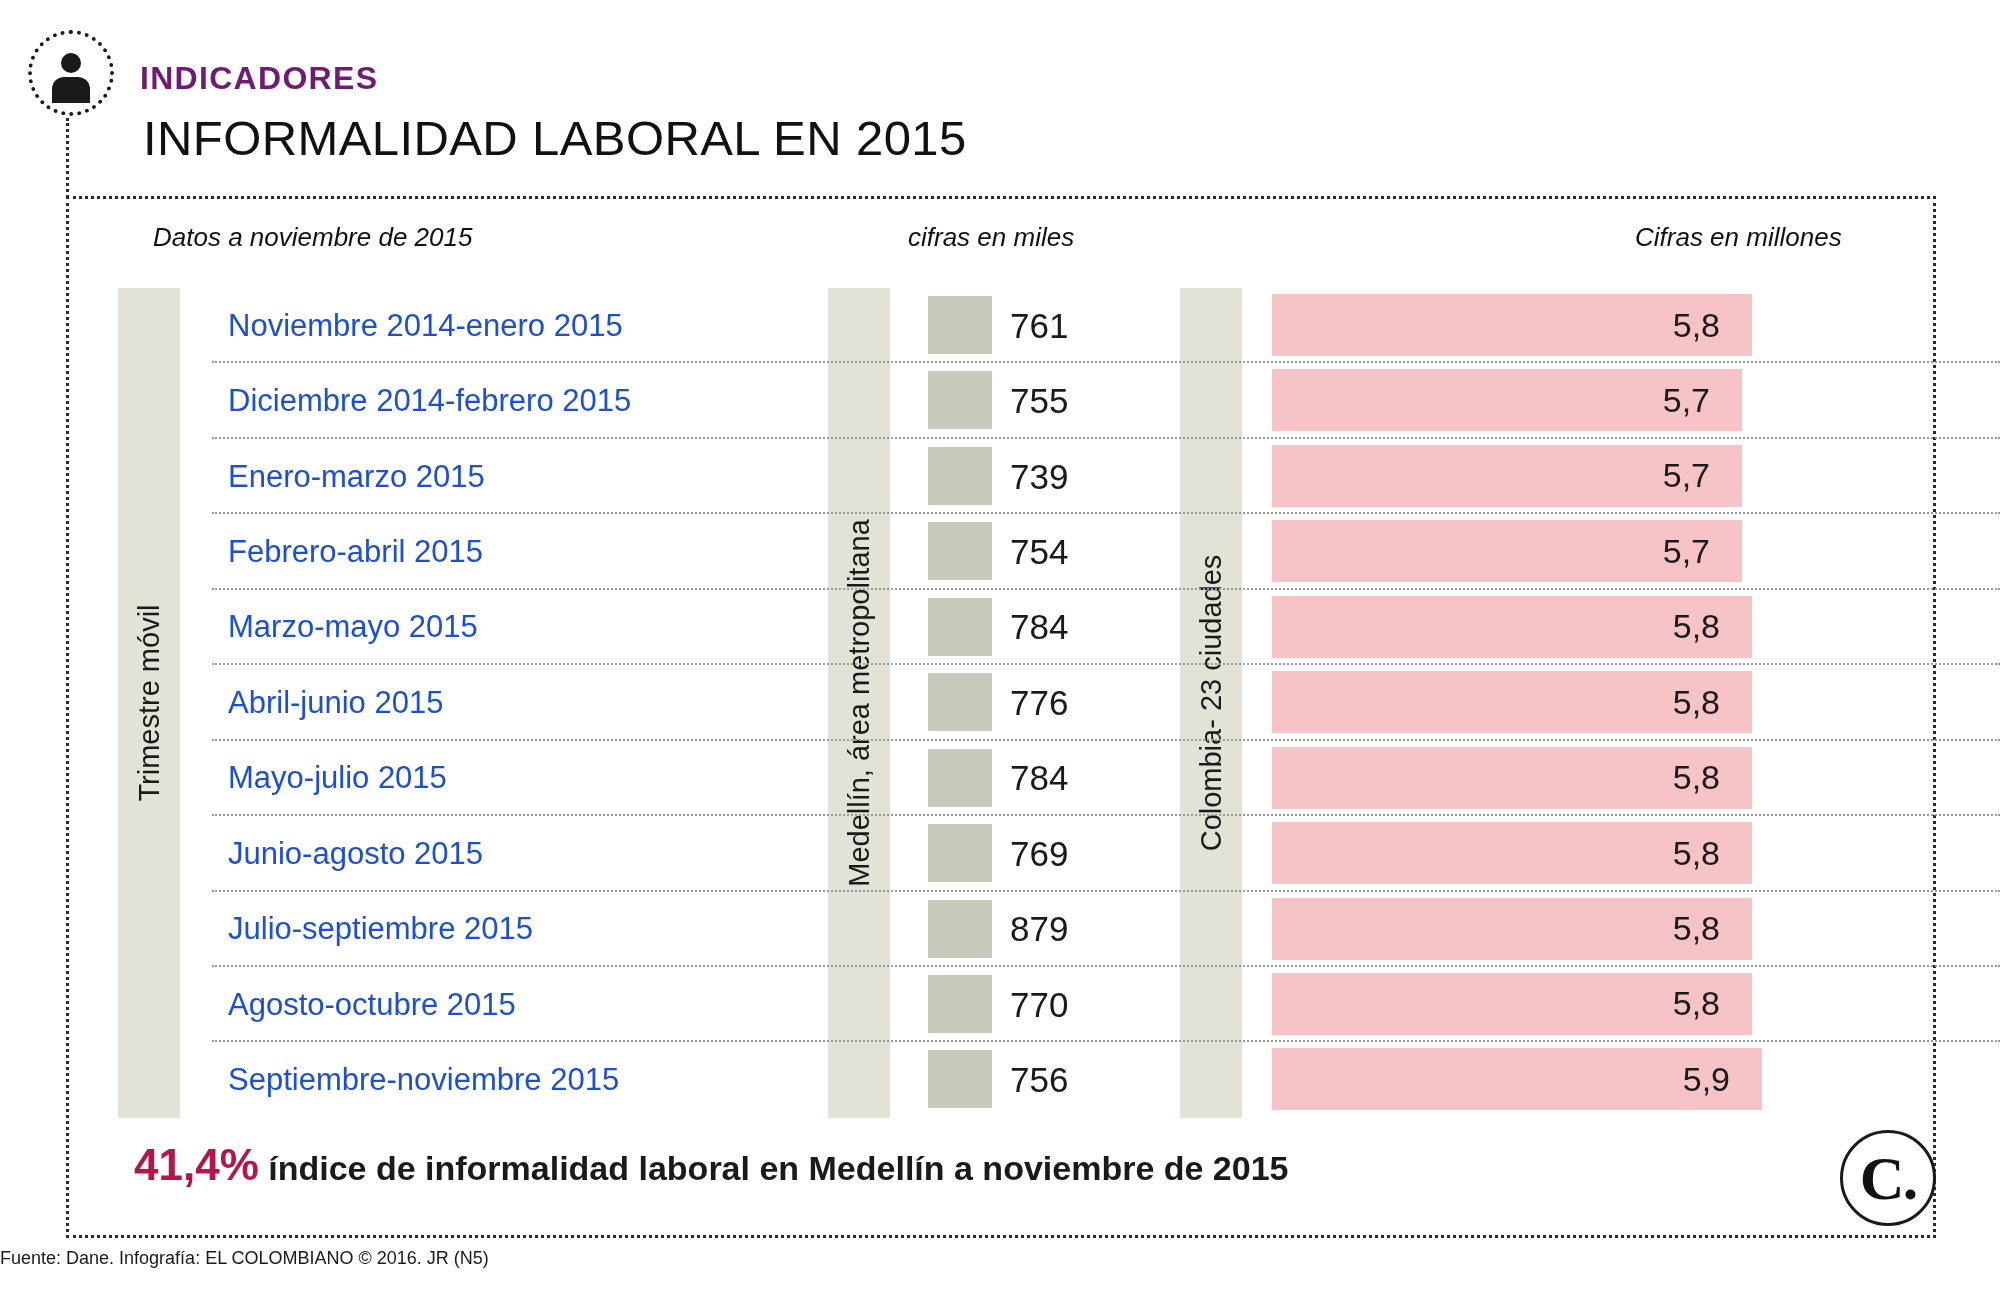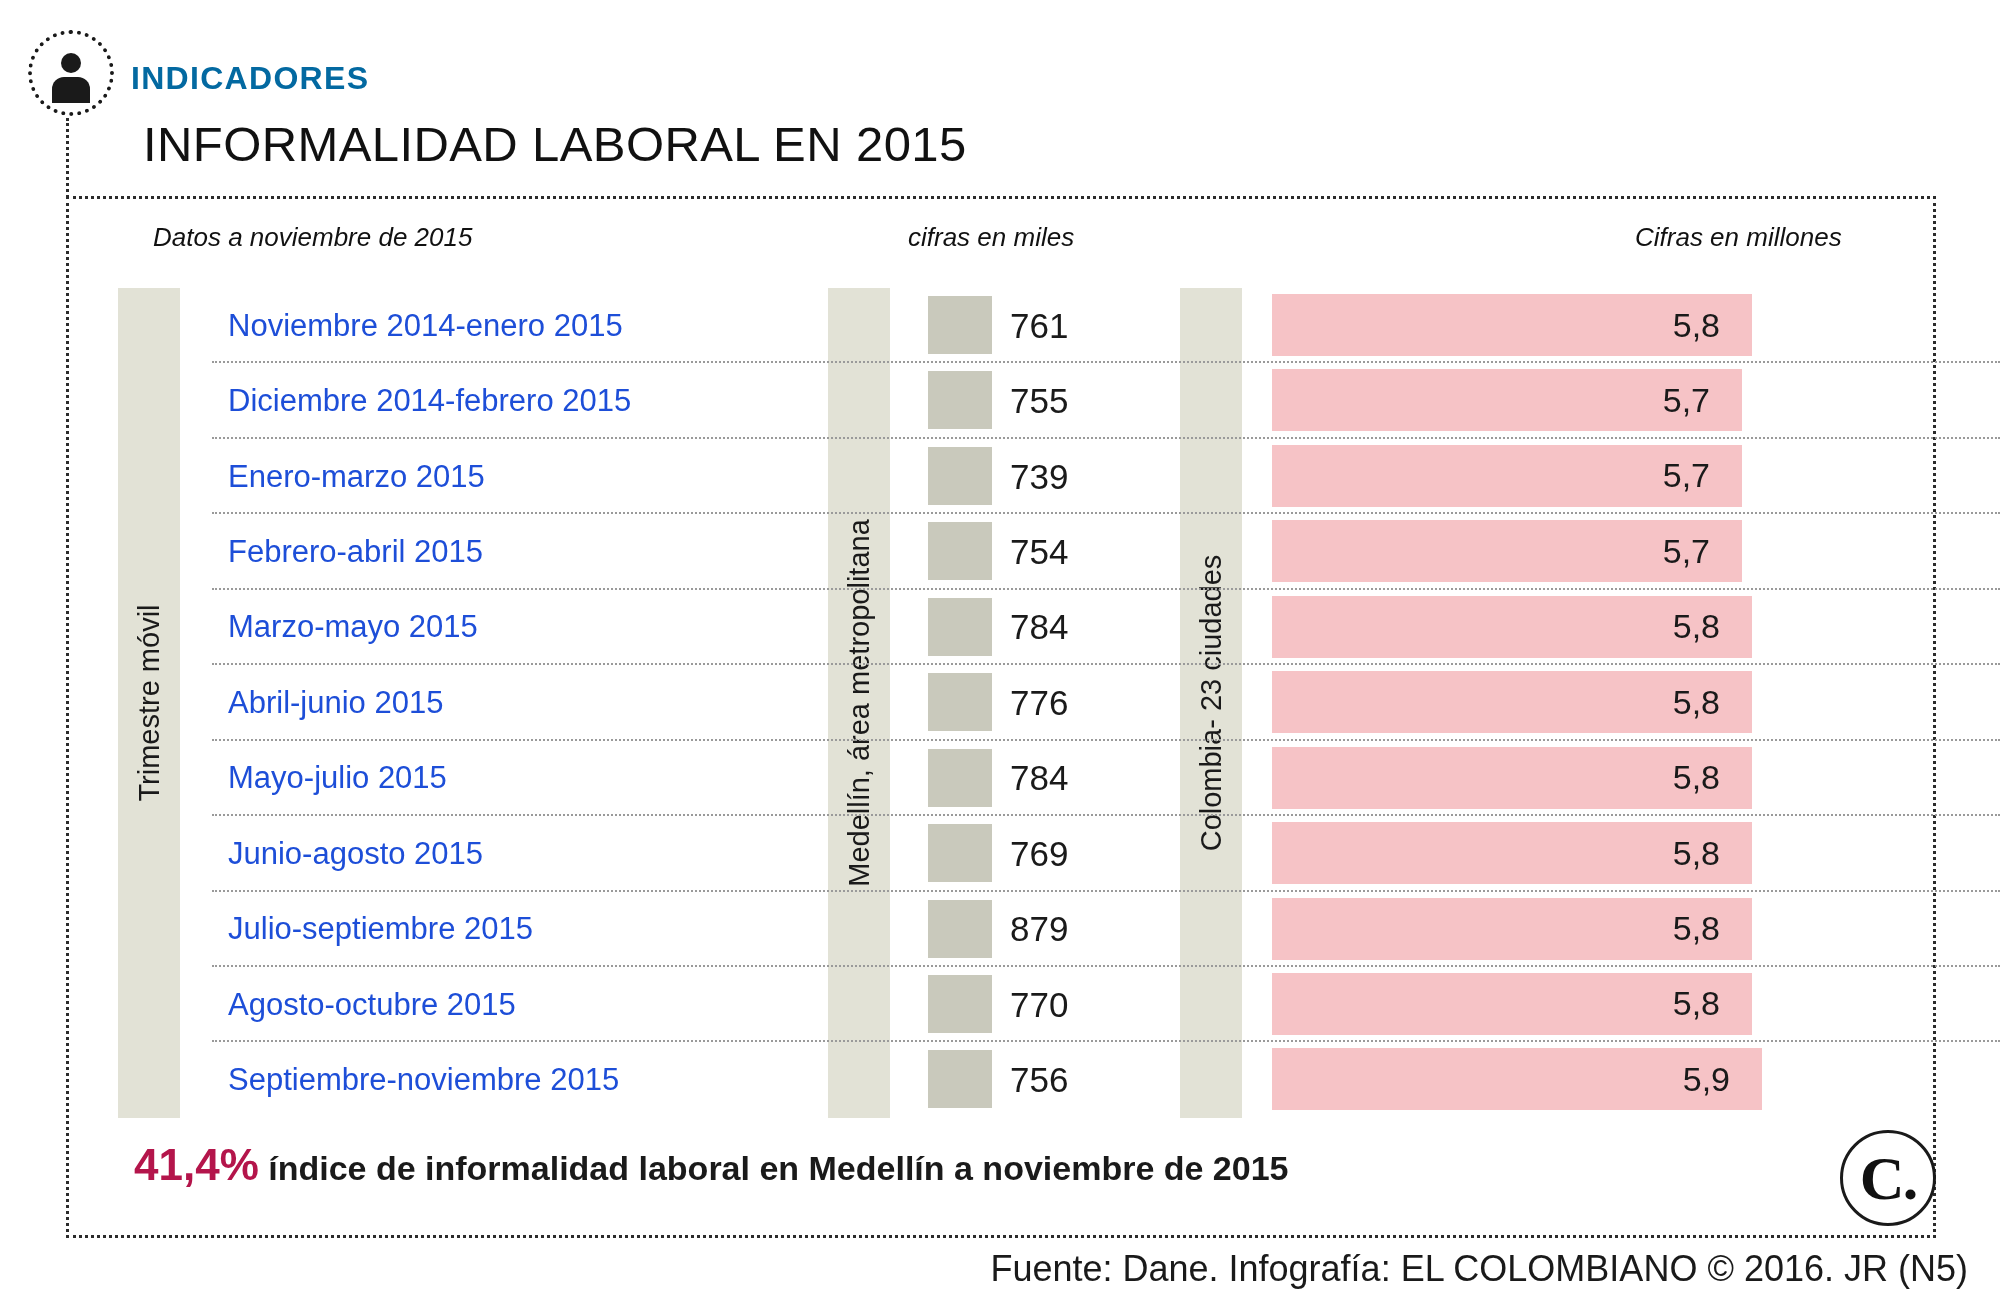--- a/index.html
+++ b/index.html
@@ -49,36 +49,35 @@
     left: 50%;
     top: 43px;
     transform: translateX(-50%);
     width: 38px;
     height: 26px;
     background: #1a1a1a;
     border-radius: 12px 12px 0 0;
   }
   .kicker {
     position: absolute;
-    left: 131px;
+    left: 140px;
     top: 60px;
     font-size: 32px;
     font-weight: bold;
     letter-spacing: 1.3px;
-    color: #0369a1;
+    color: #701a75;
   }
   .title {
     position: absolute;
     left: 143px;
     top: 110px;
     font-size: 49px;
     font-weight: normal;
     letter-spacing: 0.4px;
     color: #111;
-    margin-top: 6px;
   }
 
   
   .frame {
     position: absolute;
     left: 66px;
     top: 196px;
     width: 1870px;
     height: 1042px;
     border: 3px dotted #2b2b2b;
@@ -236,22 +235,21 @@
     font-weight: bold;
     color: #111;
     letter-spacing: -2px;
   }
 
   .source {
     position: absolute;
     left: 0;
     top: 1248px;
     width: 1968px;
-    text-align: right;
-    font-size: 36px;
+    font-size: 18px;
     color: #1a1a1a;
   }
 </style>
 </head>
 <body>
 
 <div class="header">
   <div class="person-badge">
     <div class="head"></div>
     <div class="body"></div>

